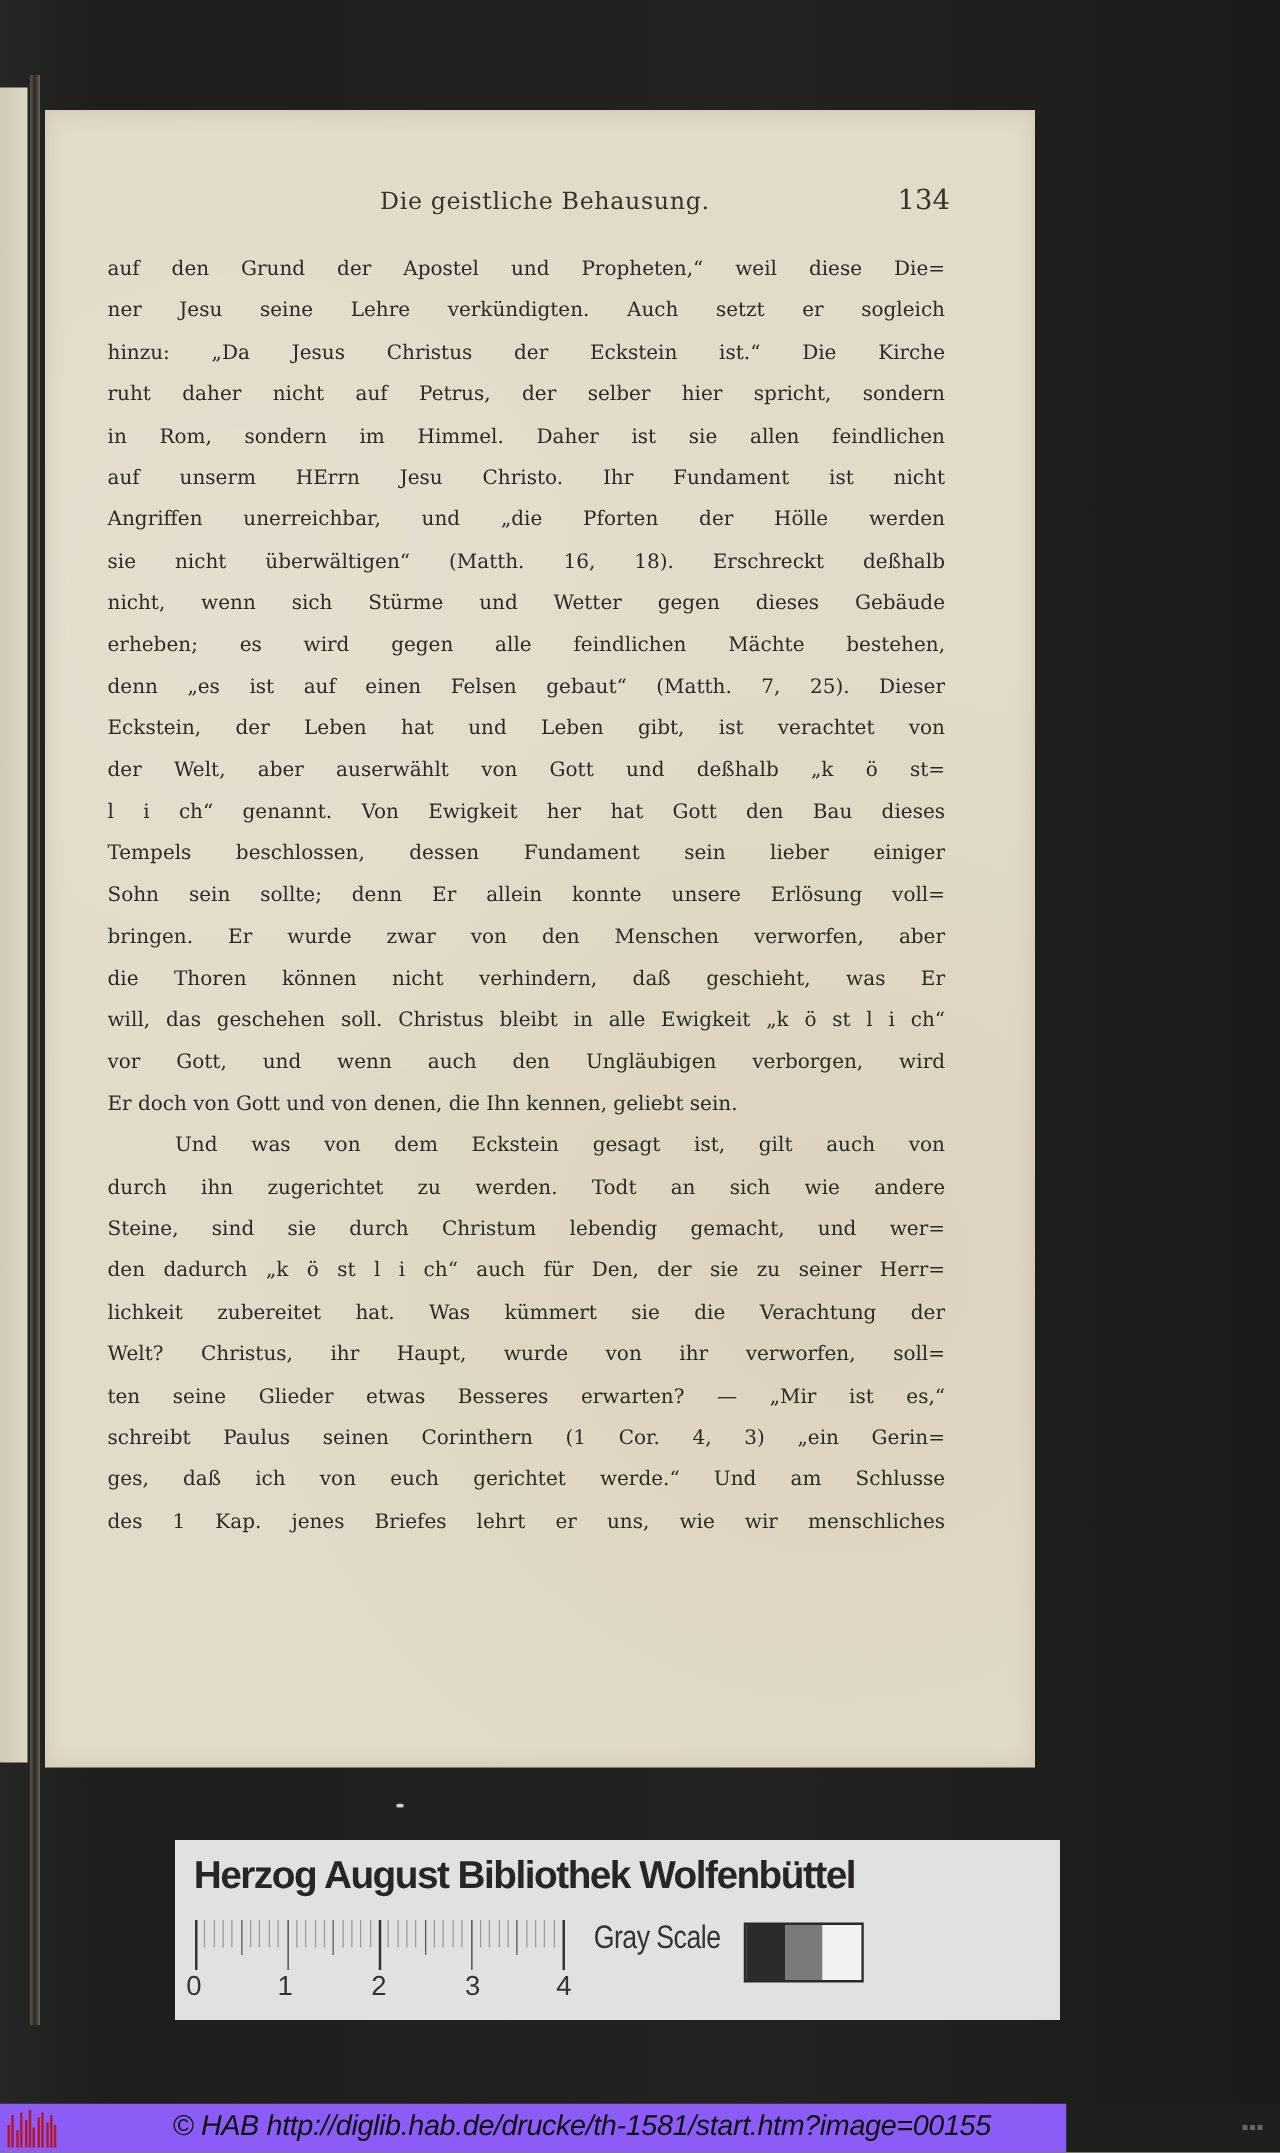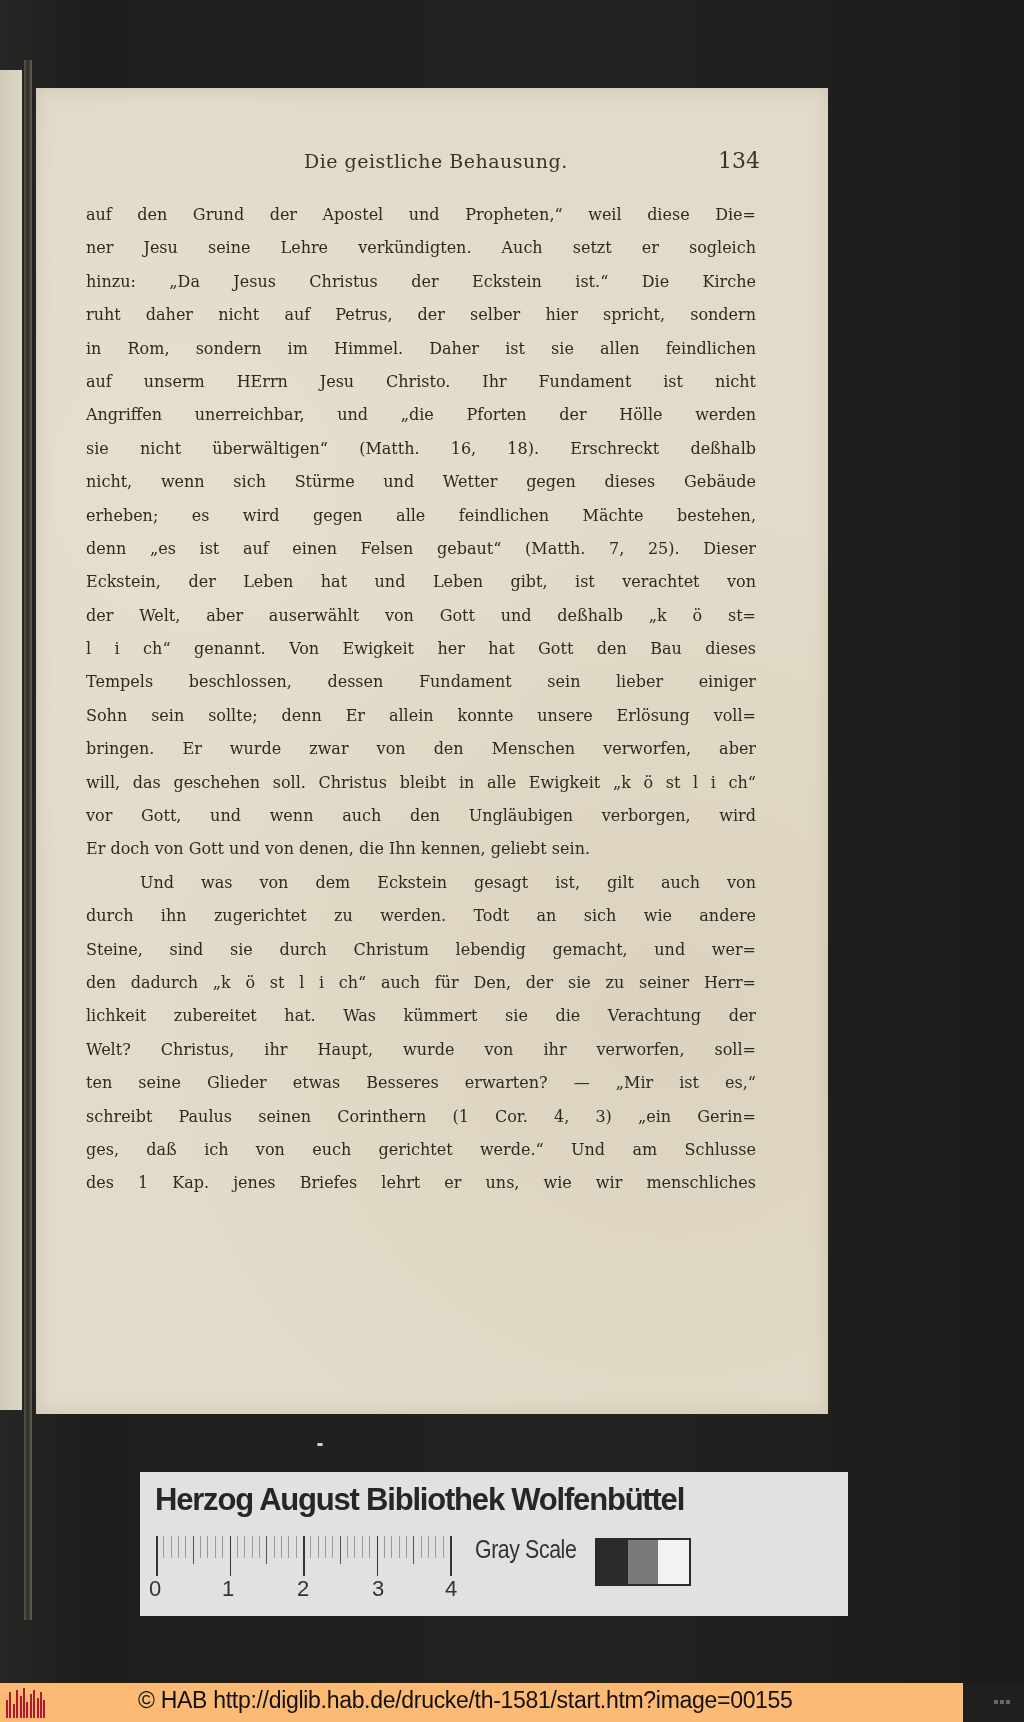--- a/index.html
+++ b/index.html
@@ -83,23 +83,23 @@
     font-family: "Liberation Sans", sans-serif; font-size: 26px; color: #333;
     transform: scaleX(0.82); transform-origin: left center; letter-spacing: -0.5px;
   }
   .gray-swatches {
     position: absolute; left: 455px; top: 66px; width: 92px; height: 44px;
     border: 2px solid #2a2a2a; display: flex;
   }
   .swatch { flex: 1; }
 
   .status-bar {
-    position: absolute; left: 0; top: 1683px; width: 963px; height: 39px;
-    background: #fdba74;
-    display: flex; align-items: center;
+    position: absolute; left: 0; top: 1683px; width: 853px; height: 39px;
+    background: #8b5cf6;
+    display: flex; align-items: center; font-style: italic;
   }
   .hab-logo {
     position: absolute; left: 6px; top: 5px; width: 42px; height: 30px;
   }
   .hab-logo span {
     position: absolute; bottom: 0; width: 2px; background: #b3192e;
   }
   .copyright {
     position: absolute; left: 138px; top: 4px;
     font-family: "Liberation Sans", sans-serif; font-size: 23px; color: #111;
@@ -134,20 +134,21 @@
       <div class="line">sie nicht überwältigen“ (Matth. 16, 18).  Erschreckt deßhalb</div>
       <div class="line">nicht, wenn sich Stürme und Wetter gegen dieses Gebäude</div>
       <div class="line">erheben; es wird gegen alle feindlichen Mächte bestehen,</div>
       <div class="line">denn „es ist auf einen Felsen gebaut“ (Matth. 7, 25). Dieser</div>
       <div class="line">Eckstein, der Leben hat und Leben gibt, ist verachtet von</div>
       <div class="line">der Welt, aber auserwählt von Gott und deßhalb „k ö st=</div>
       <div class="line">l i ch“ genannt.  Von Ewigkeit her hat Gott den Bau dieses</div>
       <div class="line">Tempels beschlossen, dessen Fundament sein lieber einiger</div>
       <div class="line">Sohn sein sollte; denn Er allein konnte unsere Erlösung voll=</div>
       <div class="line">bringen.  Er wurde zwar von den Menschen verworfen, aber</div>
+      <div class="line">die Thoren können nicht verhindern, daß geschieht, was Er</div>
       <div class="line">will, das geschehen soll. Christus bleibt in alle Ewigkeit „k ö st l i ch“</div>
       <div class="line">vor Gott, und wenn auch den Ungläubigen verborgen, wird</div>
       <div class="line last">Er doch von Gott und von denen, die Ihn kennen, geliebt sein.</div>
       <div class="line indent">Und was von dem Eckstein gesagt ist, gilt auch von</div>
       <div class="line">durch ihn zugerichtet zu werden.  Todt an sich wie andere</div>
       <div class="line">Steine, sind sie durch Christum lebendig gemacht, und wer=</div>
       <div class="line">den dadurch „k ö st l i ch“ auch für Den, der sie zu seiner Herr=</div>
       <div class="line">lichkeit zubereitet hat.  Was kümmert sie die Verachtung der</div>
       <div class="line">Welt?  Christus, ihr Haupt, wurde von ihr verworfen, soll=</div>
       <div class="line">ten seine Glieder etwas Besseres erwarten? — „Mir ist es,“</div>

